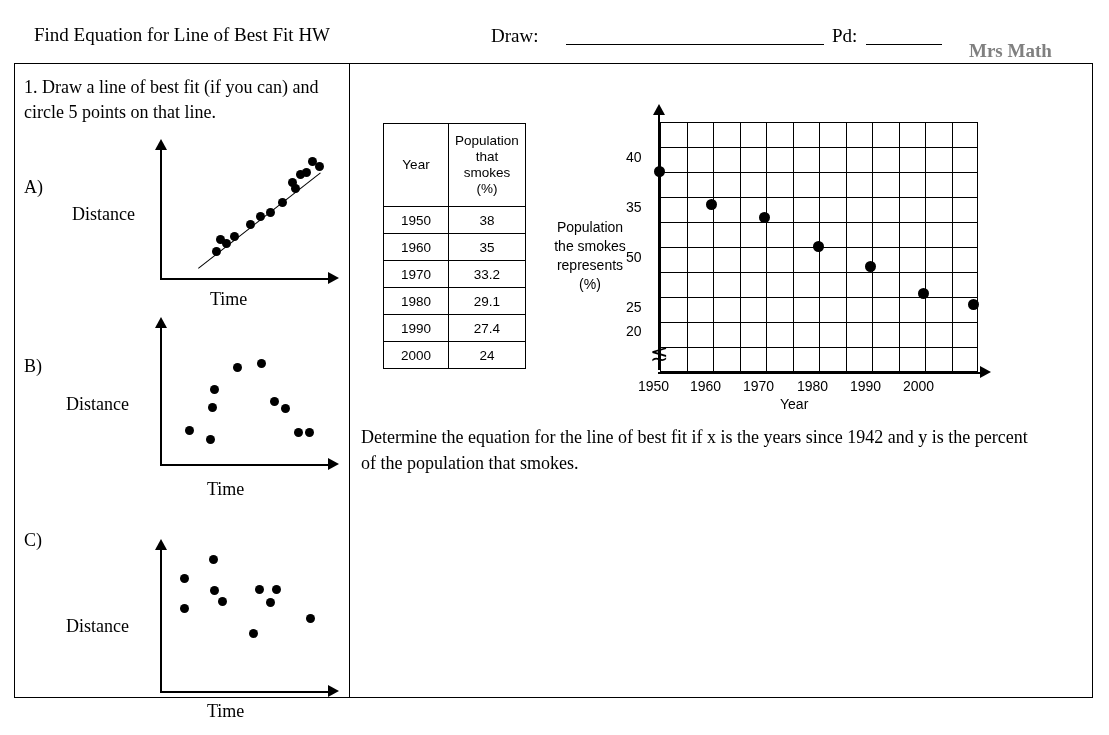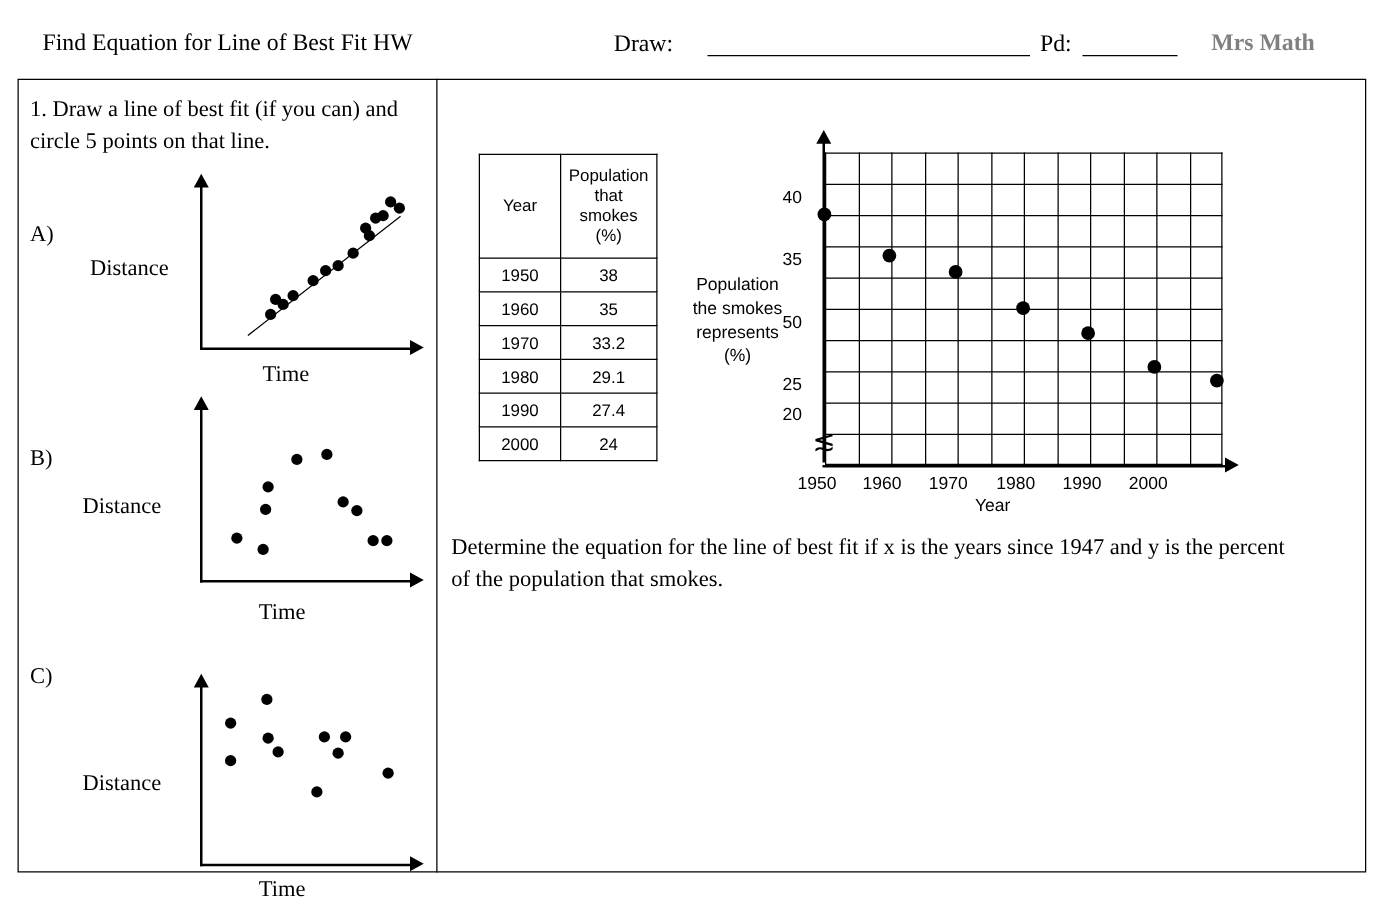--- a/index.html
+++ b/index.html
@@ -61,21 +61,21 @@
   .hdr-pdline {
     position: absolute;
     left: 852px;
     top: 20px;
     width: 76px;
     border-bottom: 1px solid #000;
   }
   .hdr-brand {
     position: absolute;
     left: 955px;
-    top: 0px;
+    top: 16px;
     font-size: 19px;
     font-weight: bold;
     color: #808080;
     white-space: nowrap;
     text-align: right;
   }
   
   .main-box {
     position: absolute;
     left: 14px;
@@ -443,15 +443,15 @@
     <div class="gdot" style="left:86px; top:81px;"></div>
     <div class="gdot" style="left:139px; top:94px;"></div>
     <div class="gdot" style="left:193px; top:123px;"></div>
     <div class="gdot" style="left:245px; top:143px;"></div>
     <div class="gdot" style="left:298px; top:170px;"></div>
     <div class="gdot" style="left:348px; top:181px;"></div>
   </div>
 
   <div class="xlabel-graph">Year</div>
 
-  <div class="determine">Determine the equation for the line of best fit if x is the years since 1947 and y is the percent of the population that smokes.</div>
+  <div class="determine">Determine the equation for the line of best fit if x is the years since 1942 and y is the percent of the population that smokes.</div>
 
 </div>
 
 </body></html>

